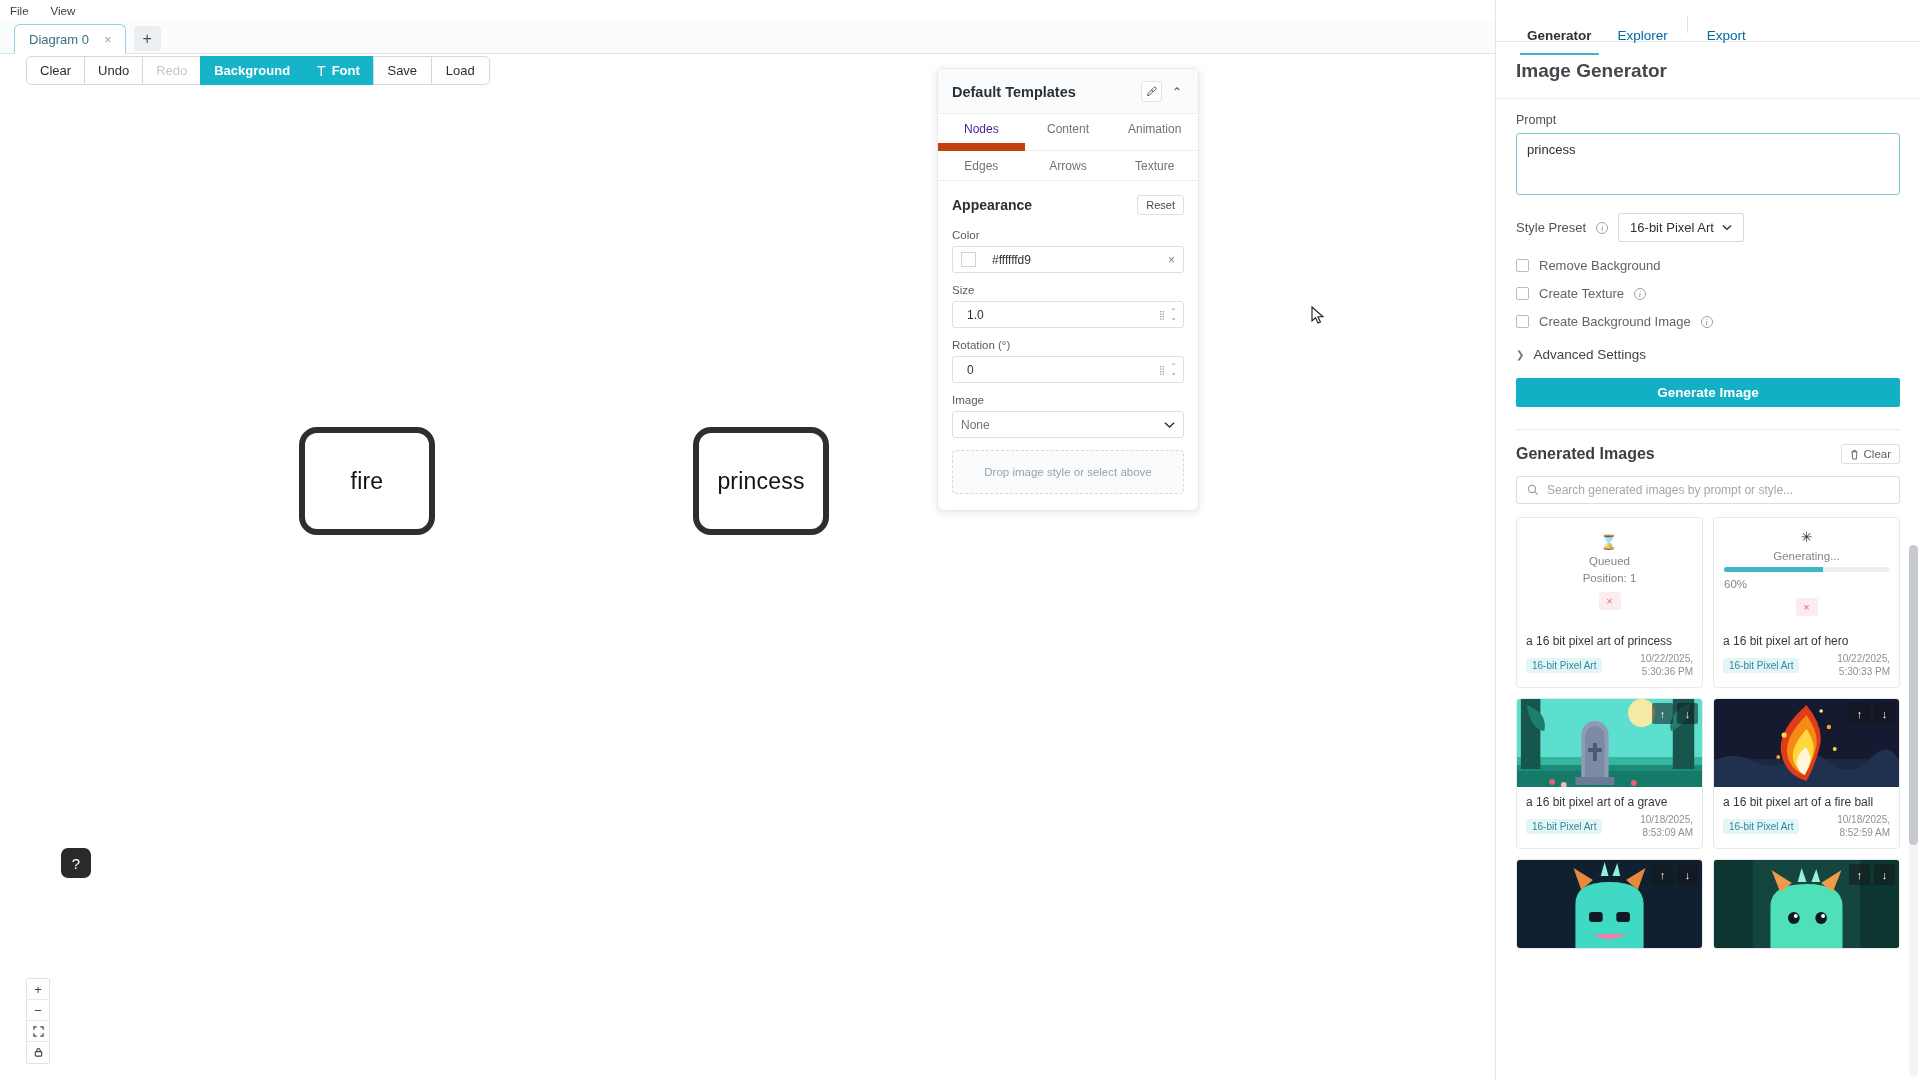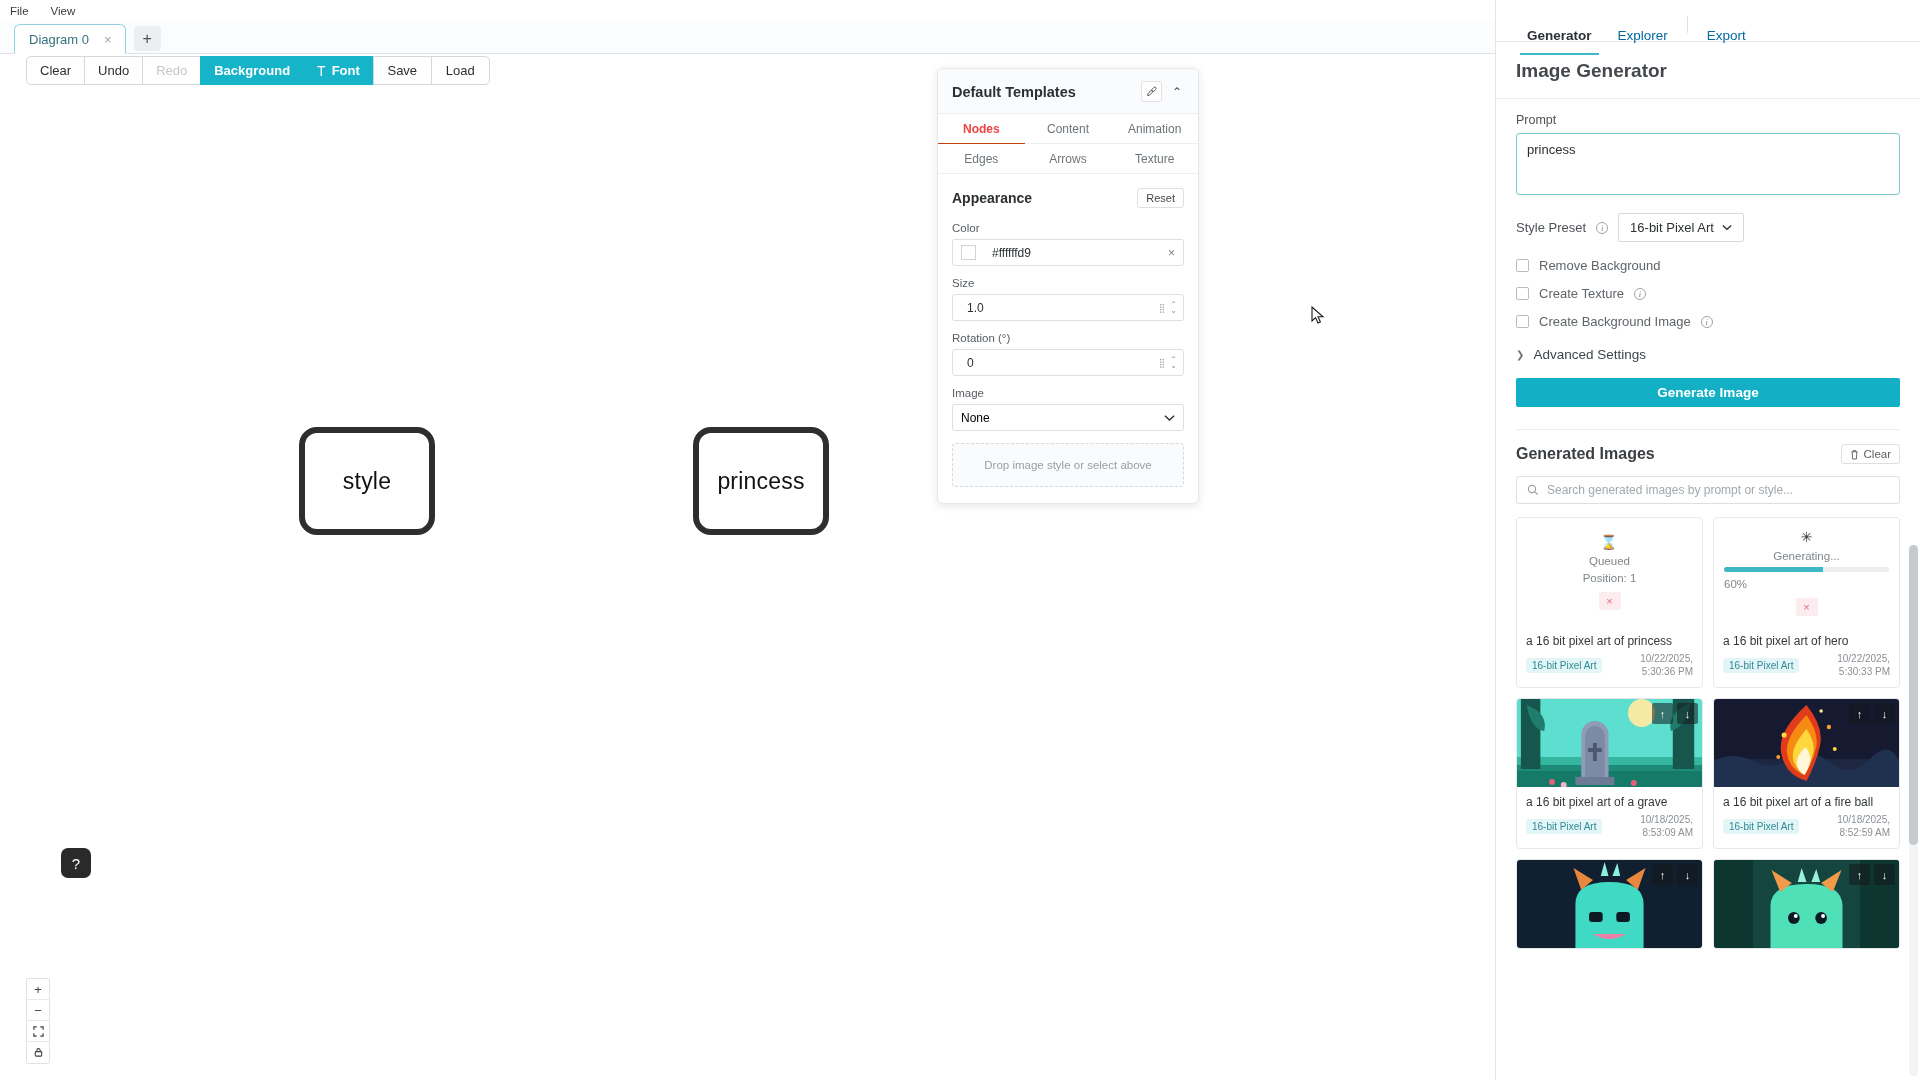--- a/index.html
+++ b/index.html
@@ -144,21 +144,21 @@
     background: #fff; cursor: pointer;
   }
   .icon-plain { cursor: pointer; color: #4c5055; font-size: 12px; padding: 0 2px; }
 
   .tpl-tabs { display: grid; grid-template-columns: 1fr 1fr 1fr; }
   .tpl-tab {
     text-align: center; font-size: 12px; color: #6d7479;
     padding: 8px 0 7px 0; cursor: pointer;
     border-bottom: 1px solid #eceef0;
   }
-  .tpl-tab.active { color: #ef4444; border-bottom: 1px solid #c2410c; font-weight: bold; }
+  .tpl-tab.active { color: #4c1d95; border-bottom: 8px solid #c2410c; }
   .tpl-tabs-row2 .tpl-tab { border-bottom: 1px solid #eceef0; }
 
   .appearance {
     padding: 14px 14px 16px 14px;
   }
   .appearance-head {
     display: flex; align-items: center; justify-content: space-between;
     margin-bottom: 14px;
   }
   .appearance-title { font-size: 14px; font-weight: 700; color: #2c3033; }
@@ -181,21 +181,21 @@
     height: 27px; padding: 0 6px 0 14px;
     border: 1px solid #dcdfe3; border-radius: 3px; background: #fff;
   }
   .num-val { flex: 1; font-size: 12px; color: #2c3033; }
   .grip { color: #9aa0a6; font-size: 9px; letter-spacing: -1px; margin-right: 6px; cursor: ew-resize; }
   .spin { display: flex; flex-direction: column; line-height: 6px; color: #8b9197; font-size: 8px; cursor: pointer; }
   .sel-input {
     display: flex; align-items: center; justify-content: space-between;
     height: 27px; padding: 0 8px;
     border: 1px solid #dcdfe3; border-radius: 3px; background: #fff;
-    font-size: 12px; color: #000000; cursor: pointer;
+    font-size: 12px; color: #737373; cursor: pointer;
   }
   .dropzone {
     margin-top: 12px; height: 44px;
     border: 1px dashed #d5d9dd; border-radius: 4px;
     background: #fafbfc;
     display: flex; align-items: center; justify-content: center;
     font-size: 11.5px; color: #9aa0a6;
     cursor: pointer;
   }
 
@@ -371,21 +371,21 @@
       <div class="tbtn accent">
         <span class="glyph">T</span>
         <span>Font</span>
       </div>
       <div class="tbtn">Save</div>
       <div class="tbtn">Load</div>
     </div>
 
     <div class="canvas">
       <div class="node" id="node-hero">
-        <span>style</span>
+        <span>fire</span>
       </div>
       <div class="node" id="node-princess">
         <span>princess</span>
       </div>
     </div>
 
     <div class="zoom-controls">
       <div class="zc-btn">+</div>
       <div class="zc-btn">−</div>
       <div class="zc-btn">

